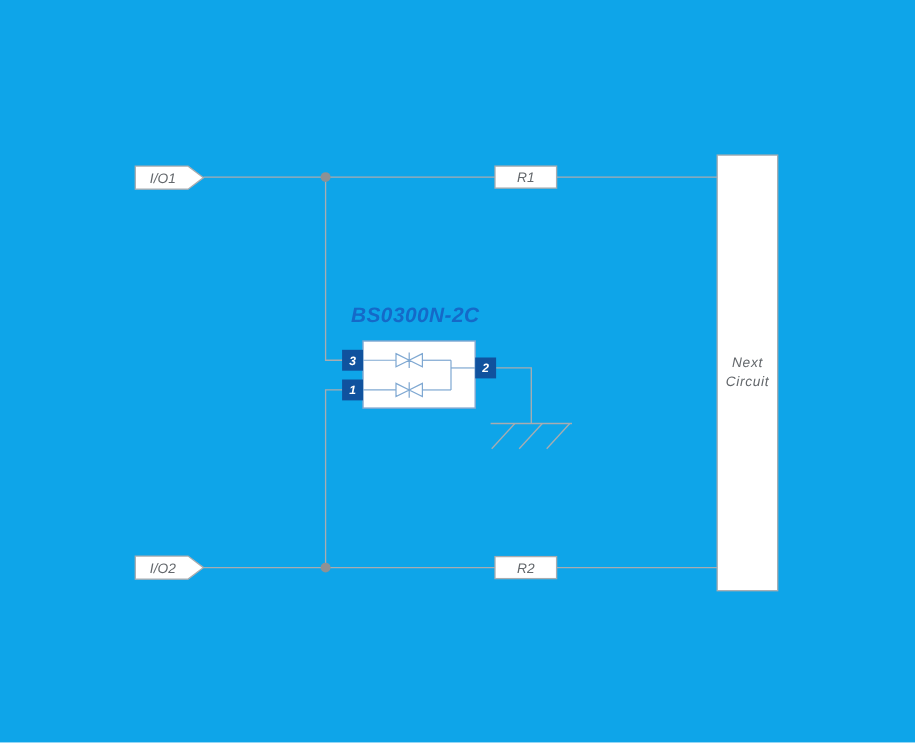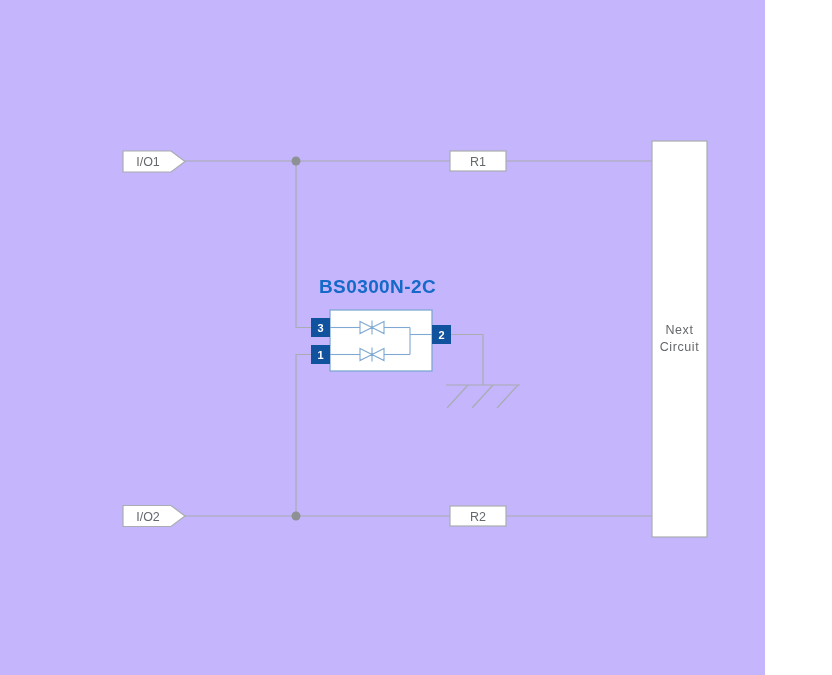--- a/index.html
+++ b/index.html
@@ -2,21 +2,21 @@
 <html style="--accent-blue: #1569c8; --pin-blue: #10529e; --body-blue: #7fa8d2; --wire-gray: #a9acb0; --dot-gray: #8e9194; --text-gray: #64686c; --background: #ffffff;"><head>
 <meta charset="utf-8">
 <style>
   * { margin: 0; padding: 0; box-sizing: border-box; }
   html, body { background: #ffffff; }
   body {
     width: 832px; height: 675px;
     font-family: "Liberation Sans", sans-serif;
     overflow: hidden;
   }
-  .stage { position: relative; width: 765px; height: 675px; background: #c4b5fd; }
+  .stage { position: relative; width: 832px; height: 675px; background: #0ea5e9; font-style: italic; }
   svg text { font-family: "Liberation Sans", sans-serif; }
 
   .wire   { stroke: var(--wire-gray, #a9acb0); stroke-width: 1.2; fill: none; }
   .box    { fill: #ffffff; stroke: var(--wire-gray, #a9acb0); stroke-width: 1.2; }
   .dot    { fill: var(--dot-gray, #8e9194); }
   .label  { fill: var(--text-gray, #64686c); font-size: 12.5px; }
   .label-mid { text-anchor: middle; }
   .next-label { letter-spacing: 0.6px; }
 
   .part-title {

